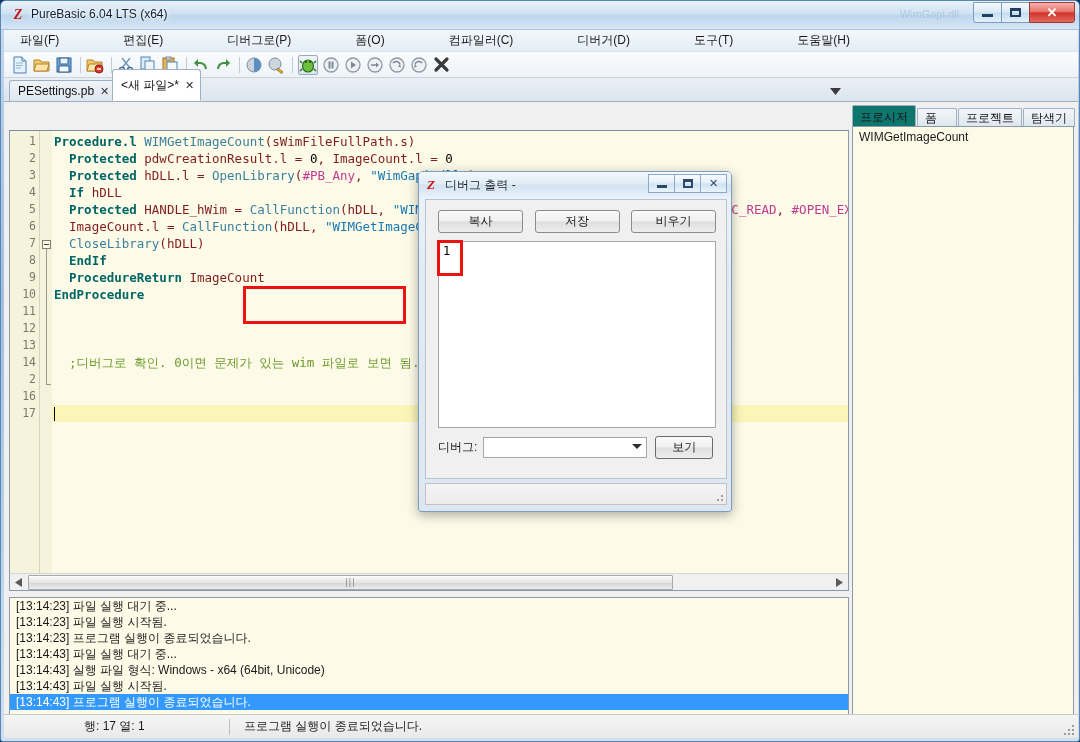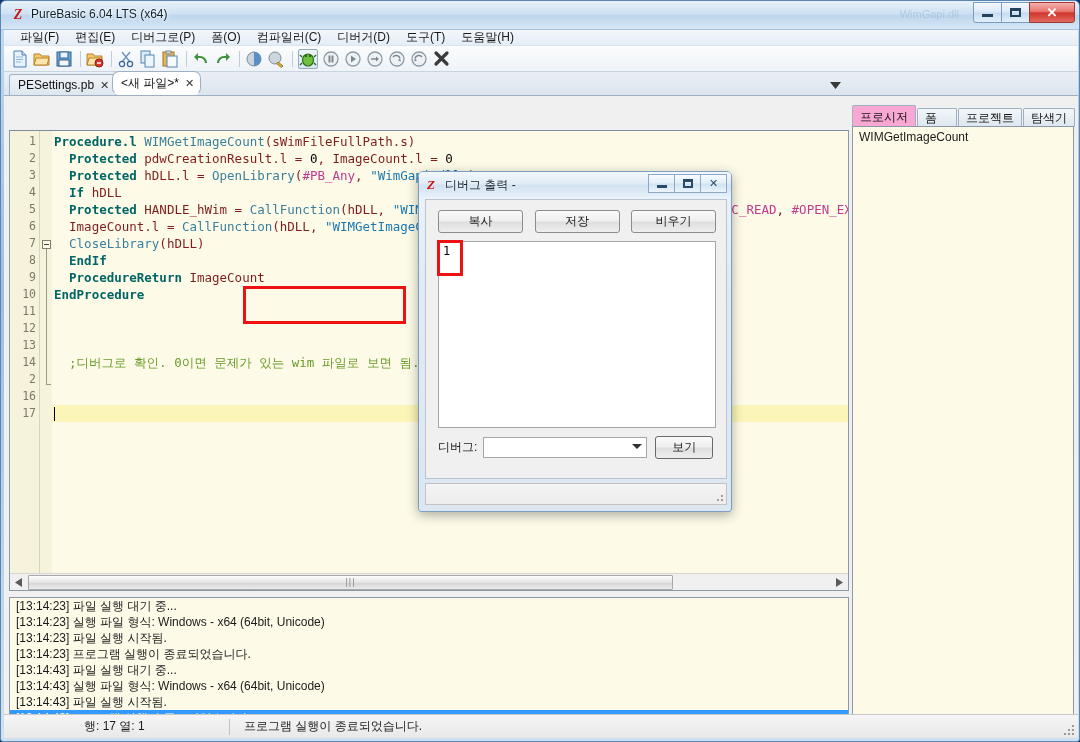--- a/index.html
+++ b/index.html
@@ -76,25 +76,26 @@
     position: absolute;
     left: 3px; top: 29px;
     width: 1074px; height: 708px;
     background: #f0f0f0;
     border-radius: 0 0 3px 3px;
     overflow: hidden;
   }
 
   
   #menubar {
-    height: 16px;
+    height: 22px;
     background: linear-gradient(to bottom, #f3f7fb 0%, #e4edf6 100%);
     display: flex; align-items: center;
     padding-left: 8px;
     border-bottom: 1px solid #dbe5ee;
+    gap: 48px;
   }
   .menu-item {
     padding: 3px 8px; font-size: 12px; color: #1a1a1a; white-space: nowrap;
   }
 
   
   #toolbar {
     height: 26px;
     background: linear-gradient(to bottom, #fbfcfd 0%, #eef3f8 100%);
     display: flex; align-items: center;
@@ -132,24 +133,23 @@
     padding: 0 6px 0 8px;
     font-size: 12px; color: #111;
     border: 1px solid #9fb0c2;
     border-bottom: none;
     border-radius: 3px 3px 0 0;
     background: linear-gradient(to bottom,#f0f4f8,#dde6ef);
     white-space: nowrap;
   }
   .ftab.active {
     background: #ffffff;
-    height: 24px;
+    height: 32px;
     z-index: 3;
     border-bottom: 1px solid #ffffff;
-    border-radius: 7px;
   }
   .ftab .x { margin-left: 6px; color: #333; font-size: 11px; }
   #tab-dropdown {
     position: absolute; right: 236px; bottom: 3px;
     width: 14px; height: 14px;
     display: flex; align-items: center; justify-content: center;
   }
 
   
   #split {
@@ -293,21 +293,21 @@
     padding: 0 7px;
     font-size: 12px; color: #111;
     border: 1px solid #9fb0c2;
     border-bottom: none;
     border-radius: 2px 2px 0 0;
     background: linear-gradient(to bottom,#f2f6fa,#dde6ef);
     white-space: nowrap;
     margin-right: 1px;
   }
   .rtab.active {
-    background: #f9a8d4; height: 22px; line-height: 22px;
+    background: #0f766e; height: 22px; line-height: 22px;
     font-weight: normal;
   }
   #rp-body {
     position: absolute; left: 0; top: 24px;
     width: 222px; height: 605px;
     background: #fdfbe8;
     border: 1px solid #8a9aa8;
     overflow: hidden;
   }
   .rp-item {
@@ -675,21 +675,20 @@
             <svg width="7" height="9" viewBox="0 0 7 9">
                 <path d="M0 0v9l7-4.5z" fill="#5a5a5a"></path>
               </svg>
           </div>
         </div>
       </div>
 
       <div id="log-pane">
         <div id="log-lines">
             <div class="log-line">[13:14:23] 파일 실행 대기 중...</div>
-            <div class="log-line">[13:14:23] 실행 파일 형식: Windows - x64   (64bit, Unicode)</div>
             <div class="log-line">[13:14:23] 파일 실행 시작됨.</div>
             <div class="log-line">[13:14:23] 프로그램 실행이 종료되었습니다.</div>
             <div class="log-line">[13:14:43] 파일 실행 대기 중...</div>
             <div class="log-line">[13:14:43] 실행 파일 형식: Windows - x64   (64bit, Unicode)</div>
             <div class="log-line">[13:14:43] 파일 실행 시작됨.</div>
             <div class="log-line selected">[13:14:43] 프로그램 실행이 종료되었습니다.</div>
           </div>
       </div>
 
       <div id="right-panel">

